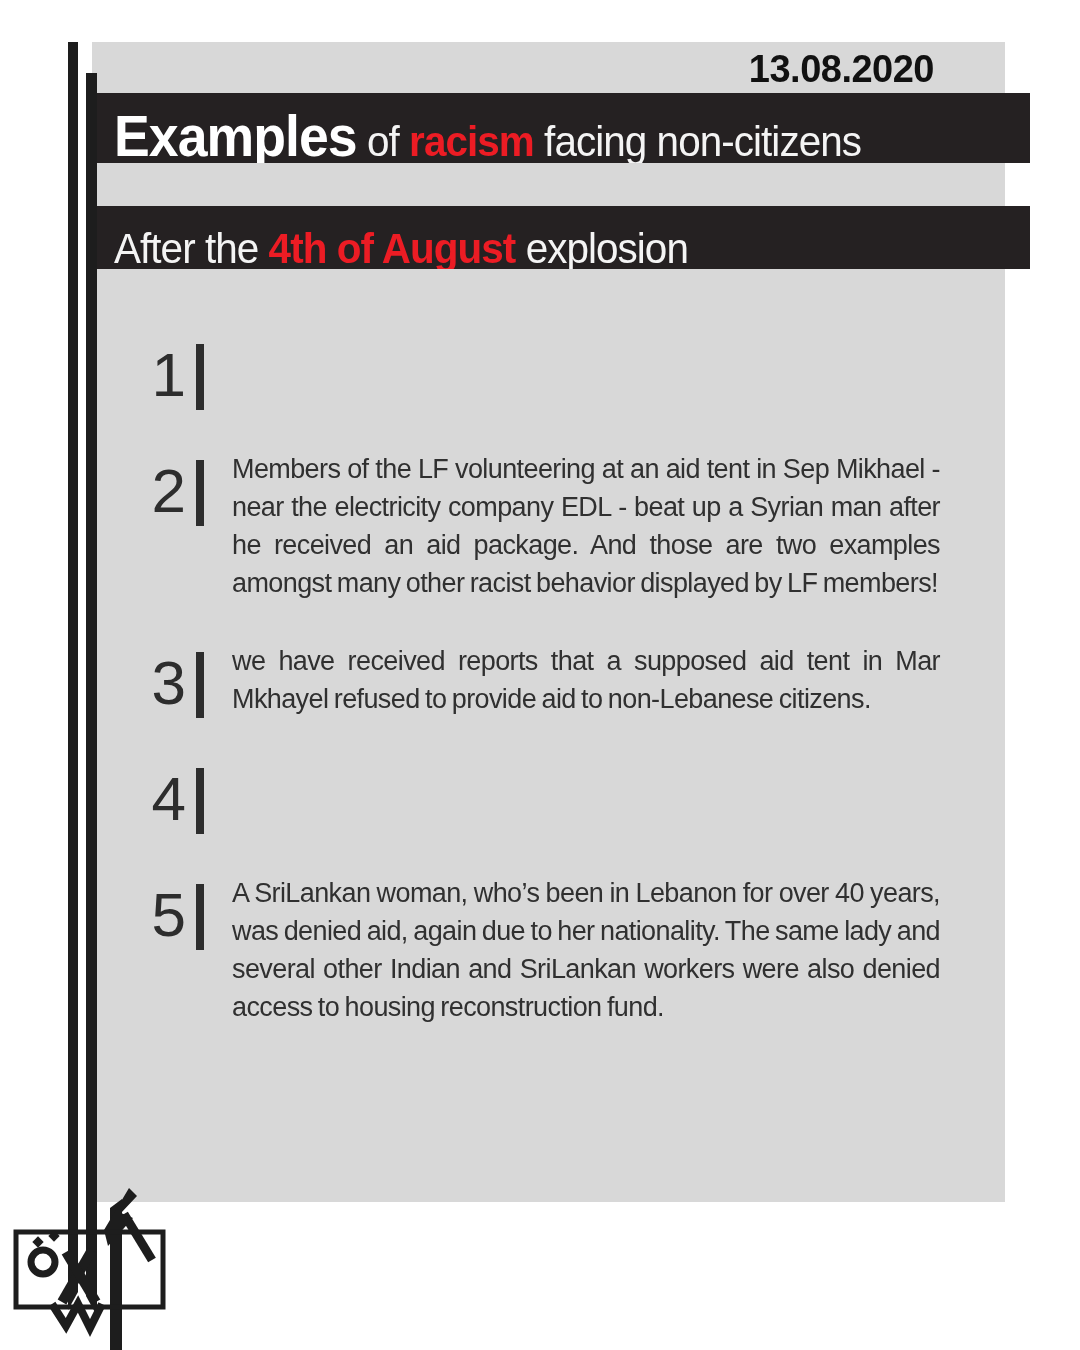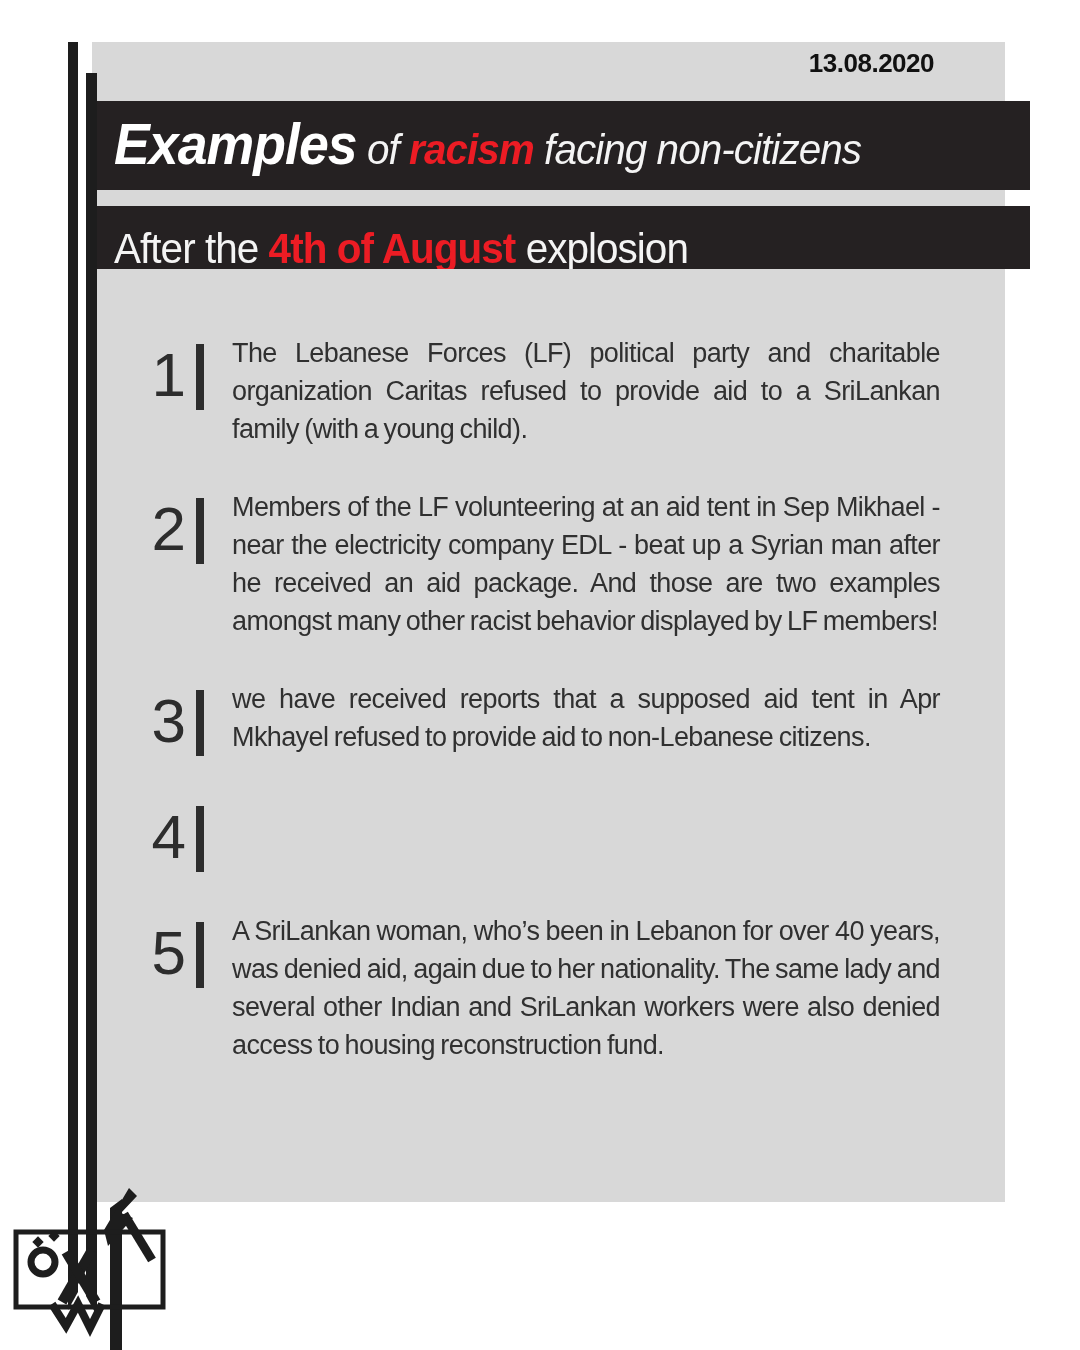--- a/index.html
+++ b/index.html
@@ -12,31 +12,31 @@
 
   
   .gray-panel {
     position:absolute; left:92px; top:42px; width:913px; height:1160px;
     background:#d8d8d8;
   }
 
   
   .date-label {
     position:absolute; top:48px; right:146px;
-    font-size:26px; font-weight:bold; color:#111111;
+    font-size:38px; font-weight:bold; color:#111111;
     letter-spacing:-0.5px;
   }
 
   
   .banner {
     position:absolute; left:90px; width:940px; background:#252122;
     color:#f4f4f4; overflow:hidden; white-space:nowrap;
   }
   .banner-inner { display:inline-block; transform:scaleX(0.94); transform-origin:left center; }
-  .banner.title-banner   { top:101px;  height:89px; line-height:86px; font-size:43px; padding-left:24px; letter-spacing:-1px;font-style:italic; }
+  .banner.title-banner   { top:93px;  height:70px; line-height:86px; font-size:43px; padding-left:24px; letter-spacing:-1px; }
   .banner.subtitle-banner{ top:206px; height:63px; line-height:85px; font-size:43px; padding-left:24px; letter-spacing:-1px; }
   .title-strong { font-size:57px; font-weight:bold; color:#ffffff; }
   .red { color:#ec1c24; font-weight:bold; }
 
   
   .incident-list { position:absolute; left:92px; top:330px; width:913px; }
   .list-item { display:flex; align-items:flex-start; margin-bottom:36px; }
   .num-col { width:140px; flex:0 0 140px; display:flex; align-items:flex-start; }
   .item-number {
     width:92px; text-align:right; font-size:62px; line-height:66px;
@@ -71,37 +71,36 @@
     <span class="banner-inner"><span>After the </span><span class="red">4th of August</span><span> explosion</span></span>
   </div>
 
   <div class="incident-list">
 
     <div class="list-item">
       <div class="num-col">
         <div class="item-number">1</div>
         <div class="number-divider"></div>
       </div>
-      <div class="item-text">The Lebanese Forces (LF) political party and charitable organization Caritas refused to provide aid to a SriLankan family (with a young child).</div>
     </div>
 
     <div class="list-item">
       <div class="num-col">
         <div class="item-number">2</div>
         <div class="number-divider"></div>
       </div>
       <div class="item-text">Members of the LF volunteering at an aid tent in Sep Mikhael - near the electricity company EDL - beat up a Syrian man after he received an aid package. And those are two examples amongst many other racist behavior displayed by LF members!</div>
     </div>
 
     <div class="list-item">
       <div class="num-col">
         <div class="item-number">3</div>
         <div class="number-divider"></div>
       </div>
-      <div class="item-text">we have received reports that a supposed aid tent in Apr Mkhayel refused to provide aid to non-Lebanese citizens.</div>
+      <div class="item-text">we have received reports that a supposed aid tent in Mar Mkhayel refused to provide aid to non-Lebanese citizens.</div>
     </div>
 
     <div class="list-item">
       <div class="num-col">
         <div class="item-number">4</div>
         <div class="number-divider"></div>
       </div>
     </div>
 
     <div class="list-item">

